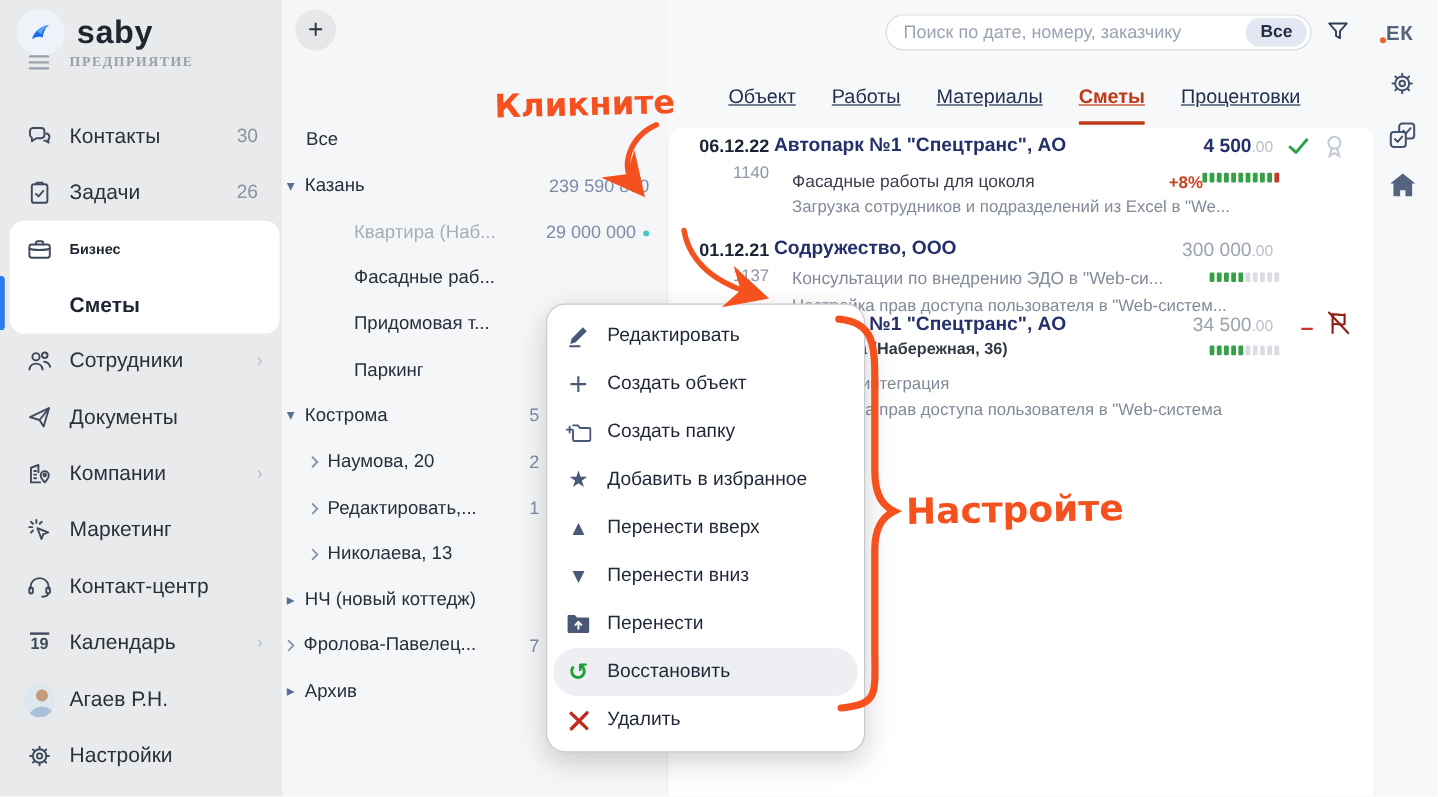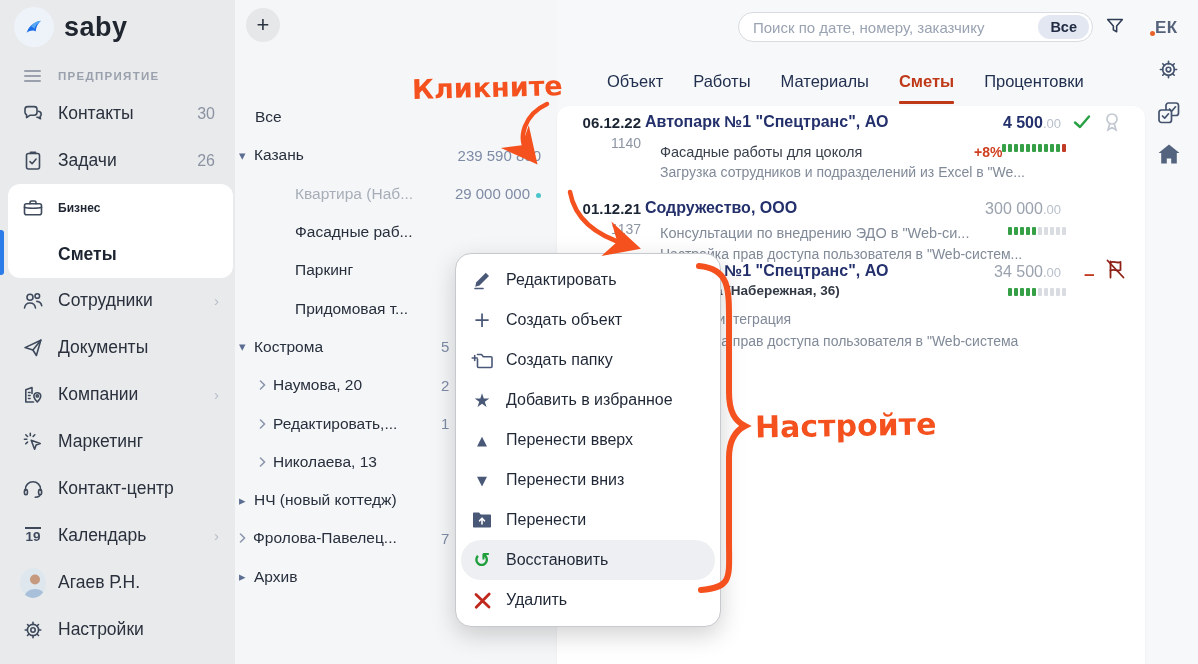--- a/index.html
+++ b/index.html
@@ -5,21 +5,21 @@
   * { margin:0; padding:0; box-sizing:border-box; }
   html,body { width:1198px; height:664px; overflow:hidden; background:#fff; }
   body { font-family:"Liberation Sans", sans-serif; color:#2a313d; }
   .app { position:relative; width:1198px; height:664px; overflow:hidden; background:#fff; }
 
   
   .sidebar { position:absolute; left:0; top:0; width:235px; height:664px; background:#e9eaec; }
   .logo-row { position:absolute; left:14px; top:7px; display:flex; align-items:center; gap:10px; }
   .logo-circle { width:40px; height:40px; border-radius:50%; background:#eef3fa; display:flex; align-items:center; justify-content:center; }
   .logo-text { font-size:27px; font-weight:600; color:#20262f; letter-spacing:.5px; }
-  .section-row { position:absolute; left:24px; top:70px; display:flex; gap:17px; }
+  .section-row { position:absolute; left:24px; top:46px; display:flex; gap:17px;font-family:Liberation Serif, serif; }
   .burger { width:17px; display:flex; flex-direction:column; gap:3px; }
   .burger i { height:2px; background:#9aa1ad; border-radius:1px; }
   .section-label { font-size:11.5px; font-weight:700; letter-spacing:1.3px; color:#9aa1ad; }
   .side-items { position:absolute; left:0; top:90px; right:0; }
   .srow { position:relative; height:47px; display:flex; align-items:center; }
   .srow .ibox { position:absolute; left:20px; width:26px; display:flex; justify-content:center; }
   .srow .slabel { margin-left:58px; font-size:17.5px; color:#2a313d; }
   .srow .sbadge { position:absolute; right:20px; font-size:16px; color:#8b93a2; }
   .srow .schev { position:absolute; right:16px; color:#b6bdc8; font-size:15px; }
   .active-card { position:absolute; left:8px; top:184px; width:225px; height:94px; background:#ffffff; border-radius:12px; }
@@ -55,21 +55,21 @@
   
   .right-region { position:absolute; left:557px; top:0; width:641px; height:664px; background:#f7f8f9; }
   .search-pill { position:absolute; left:181px; top:12px; width:355px; height:30px; background:#fff; border:1px solid #d8dbe0; border-radius:15px; }
   .search-input { position:absolute; left:14px; top:0; width:280px; height:28px; border:none; outline:none; background:transparent; font-size:15px; color:#3a4452; font-family:"Liberation Sans",sans-serif; }
   .search-input::placeholder { color:#9aa3b2; }
   .scope-pill { position:absolute; right:3px; top:2px; height:24px; border-radius:12px; background:#e2e7f1; color:#222c44; font-size:14.5px; font-weight:600; display:flex; align-items:center; padding:0 12px; }
   .funnel { position:absolute; left:547px; top:15px; }
   .initials { position:absolute; left:598px; top:18px; font-size:17px; font-weight:700; color:#55627b; letter-spacing:.5px; }
   .initials::before { content:""; position:absolute; left:-5px; bottom:2px; width:5px; height:5px; border-radius:50%; background:#e8632b; }
   .tabs { position:absolute; left:50px; top:58px; height:46px; display:flex; gap:30px; align-items:flex-end; }
-  .tab { position:relative; font-size:16.5px; color:#223050; font-weight:500; padding-bottom:13px; }
+  .tab { position:relative; font-size:16.5px; color:#223050; font-weight:500; padding-bottom:13px;text-decoration:underline; }
   .tab.active { color:#bf3918; font-weight:700; }
   .tab.active::after { content:""; position:absolute; left:0; right:0; bottom:0; height:3px; background:#bf3918; border-radius:1px; }
   .card { position:absolute; left:0; top:106px; width:588px; height:558px; background:#fff; border-radius:12px 12px 0 0; box-shadow:0 1px 3px rgba(0,0,0,.05); }
   .rail-gear { position:absolute; left:599px; top:57px; }
   .rail-tasks { position:absolute; left:599px; top:100px; }
   .rail-home { position:absolute; left:599px; top:142px; }
 
   
   .dcol { position:absolute; left:20px; width:64px; text-align:right; }
   .ddate { font-size:15px; font-weight:700; color:#1b2433; }
@@ -263,24 +263,24 @@
         <span class="tval">239 590 800</span>
       </div>
       <div class="trow lv2 muted">
         <span class="tlabel">Квартира (Наб...</span>
         <span class="tval"><span>29 000 000</span><span class="dot"></span></span>
       </div>
       <div class="trow lv2">
           <span class="tlabel">Фасадные раб...</span>
         </div>
       <div class="trow lv2">
+          <span class="tlabel">Придомовая т...</span>
+        </div>
+      <div class="trow lv2">
           <span class="tlabel">Паркинг</span>
-        </div>
-      <div class="trow lv2">
-          <span class="tlabel">Придомовая т...</span>
         </div>
       <div class="trow lv0">
         <span class="tri">▾</span>
         <span class="tlabel">Кострома</span>
         <span class="tval part">5</span>
       </div>
       <div class="trow lv1">
         <span class="thin-ch">
             <svg width="7" height="10" viewBox="0 0 7 10">
               <polyline points="1.5,1 5.5,5 1.5,9" fill="none" stroke="#8b97ad" stroke-width="1.6" stroke-linecap="round"></polyline>

